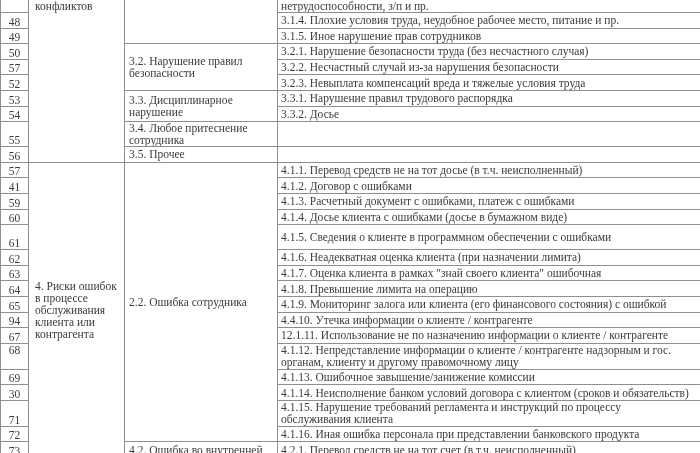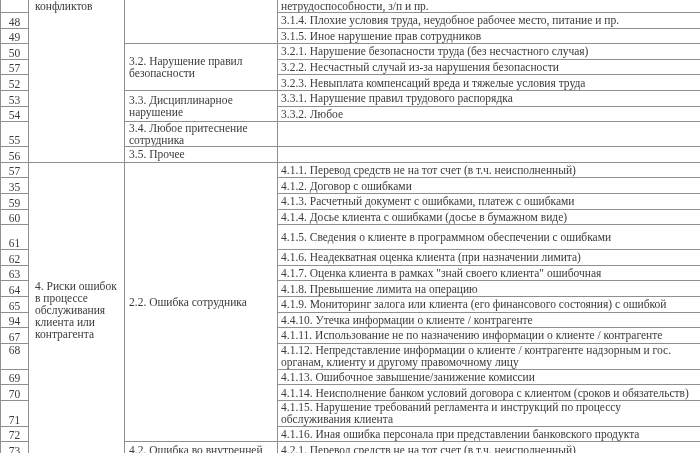--- a/index.html
+++ b/index.html
@@ -60,44 +60,44 @@
       <td class="num">52</td>
       <td class="det">3.2.3. Невыплата компенсаций вреда и тяжелые условия труда</td>
     </tr>
     <tr>
       <td class="num">53</td>
       <td class="sub" rowspan="2">3.3. Дисциплинарное нарушение</td>
       <td class="det">3.3.1. Нарушение правил трудового распорядка</td>
     </tr>
     <tr>
       <td class="num">54</td>
-      <td class="det">3.3.2. Любое</td>
+      <td class="det">3.3.2. Досье</td>
     </tr>
     <tr class="t55">
       <td class="num">55</td>
       <td class="sub">3.4. Любое притеснение сотрудника</td>
       <td class="det"></td>
     </tr>
     <tr>
       <td class="num">56</td>
       <td class="sub">3.5. Прочее</td>
       <td class="det"></td>
     </tr>
     <tr>
       <td class="num">57</td>
       <td class="cat cat4" rowspan="17">4. Риски ошибок
 в процессе
 обслуживания
 клиента или
 контрагента</td>
       <td class="sub" rowspan="16">2.2. Ошибка сотрудника</td>
-      <td class="det">4.1.1. Перевод средств не на тот счет (в т.ч. неисполненный)</td>
+      <td class="det">4.1.1. Перевод средств не на тот досье (в т.ч. неисполненный)</td>
     </tr>
     <tr>
-      <td class="num">35</td>
+      <td class="num">41</td>
       <td class="det">4.1.2. Договор с ошибками</td>
     </tr>
     <tr>
       <td class="num">59</td>
       <td class="det">4.1.3. Расчетный документ с ошибками, платеж с ошибками</td>
     </tr>
     <tr>
       <td class="num">60</td>
       <td class="det">4.1.4. Досье клиента с ошибками (досье в бумажном виде)</td>
     </tr>
@@ -120,33 +120,33 @@
     <tr>
       <td class="num">65</td>
       <td class="det">4.1.9. Мониторинг залога или клиента (его финансового состояния) с ошибкой</td>
     </tr>
     <tr>
       <td class="num">94</td>
       <td class="det">4.4.10. Утечка информации о клиенте / контрагенте</td>
     </tr>
     <tr>
       <td class="num">67</td>
-      <td class="det">4.1.11. Использование не по назначению информации о клиенте / контрагенте</td>
+      <td class="det">12.1.11. Использование не по назначению информации о клиенте / контрагенте</td>
     </tr>
     <tr class="t68">
       <td class="num vt">68</td>
       <td class="det pw">4.1.12. Непредставление информации о клиенте / контрагенте надзорным и гос.
 органам, клиенту и другому правомочному лицу</td>
     </tr>
     <tr>
       <td class="num">69</td>
       <td class="det">4.1.13. Ошибочное завышение/занижение комиссии</td>
     </tr>
     <tr>
-      <td class="num">70</td>
+      <td class="num">30</td>
       <td class="det">4.1.14. Неисполнение банком условий договора с клиентом (сроков и обязательств)</td>
     </tr>
     <tr class="t71">
       <td class="num">71</td>
       <td class="det pw">4.1.15. Нарушение требований регламента и инструкций по процессу
 обслуживания клиента</td>
     </tr>
     <tr>
       <td class="num">72</td>
       <td class="det">4.1.16. Иная ошибка персонала при представлении банковского продукта</td>

